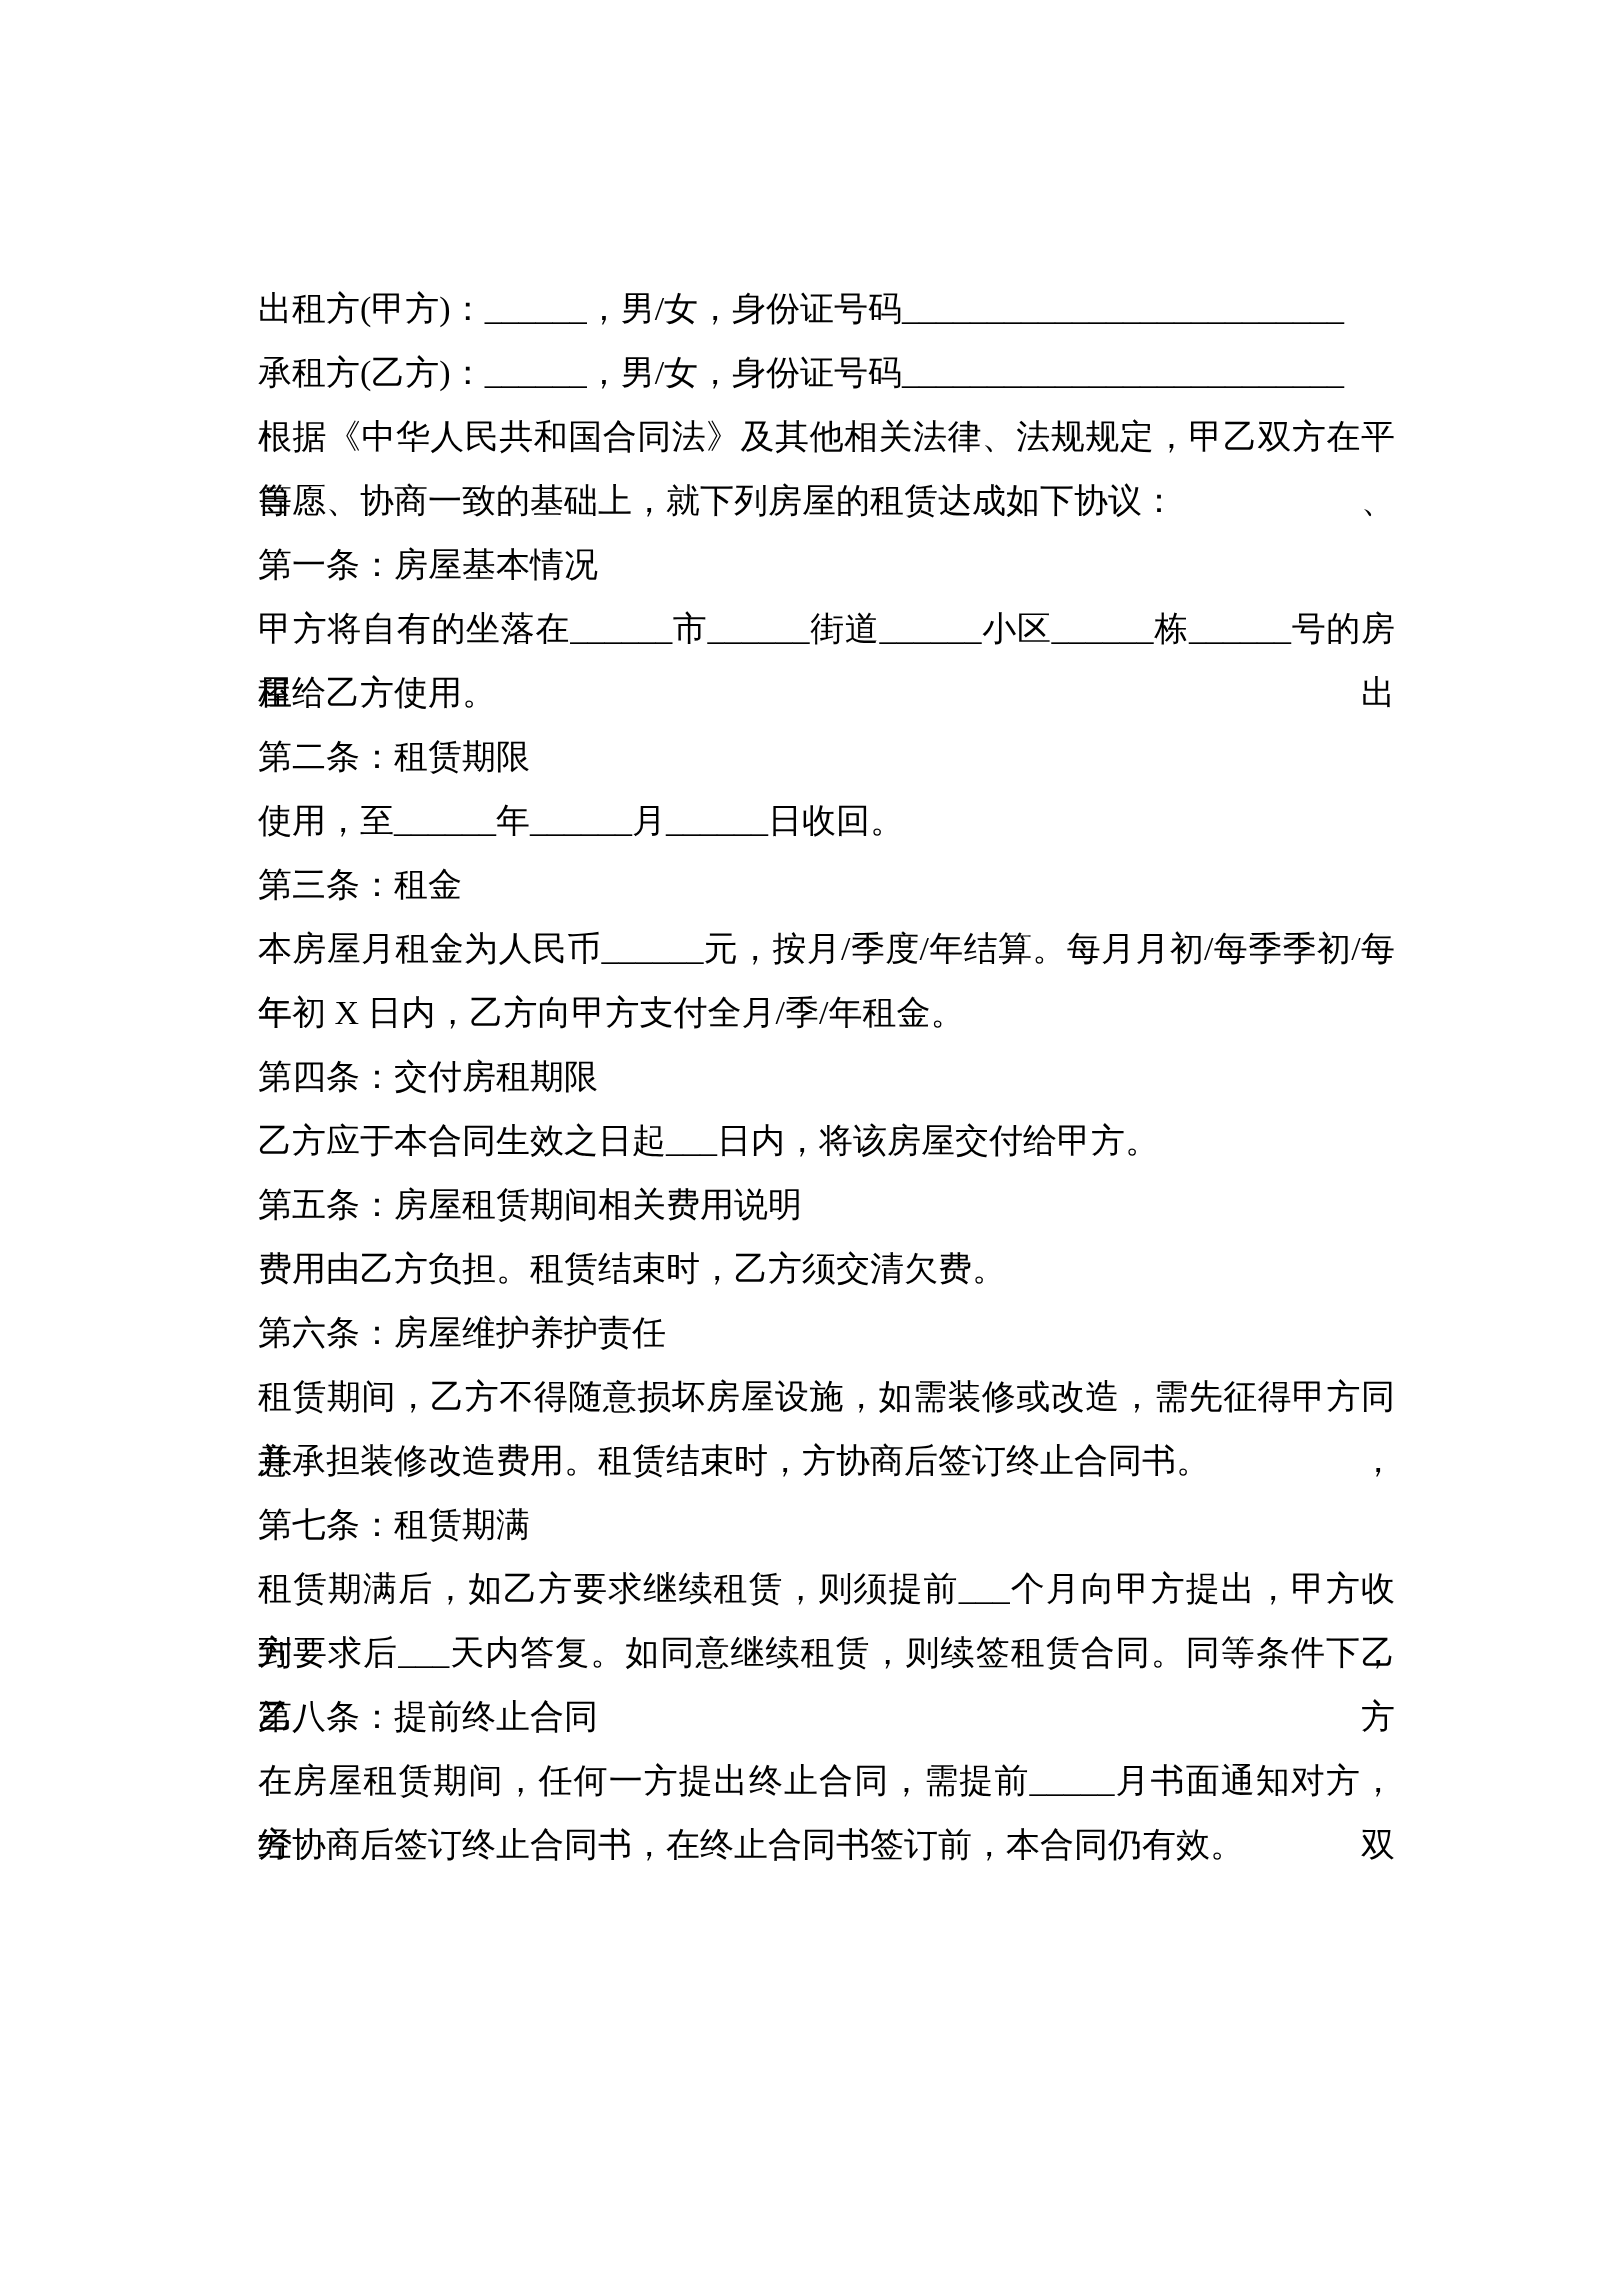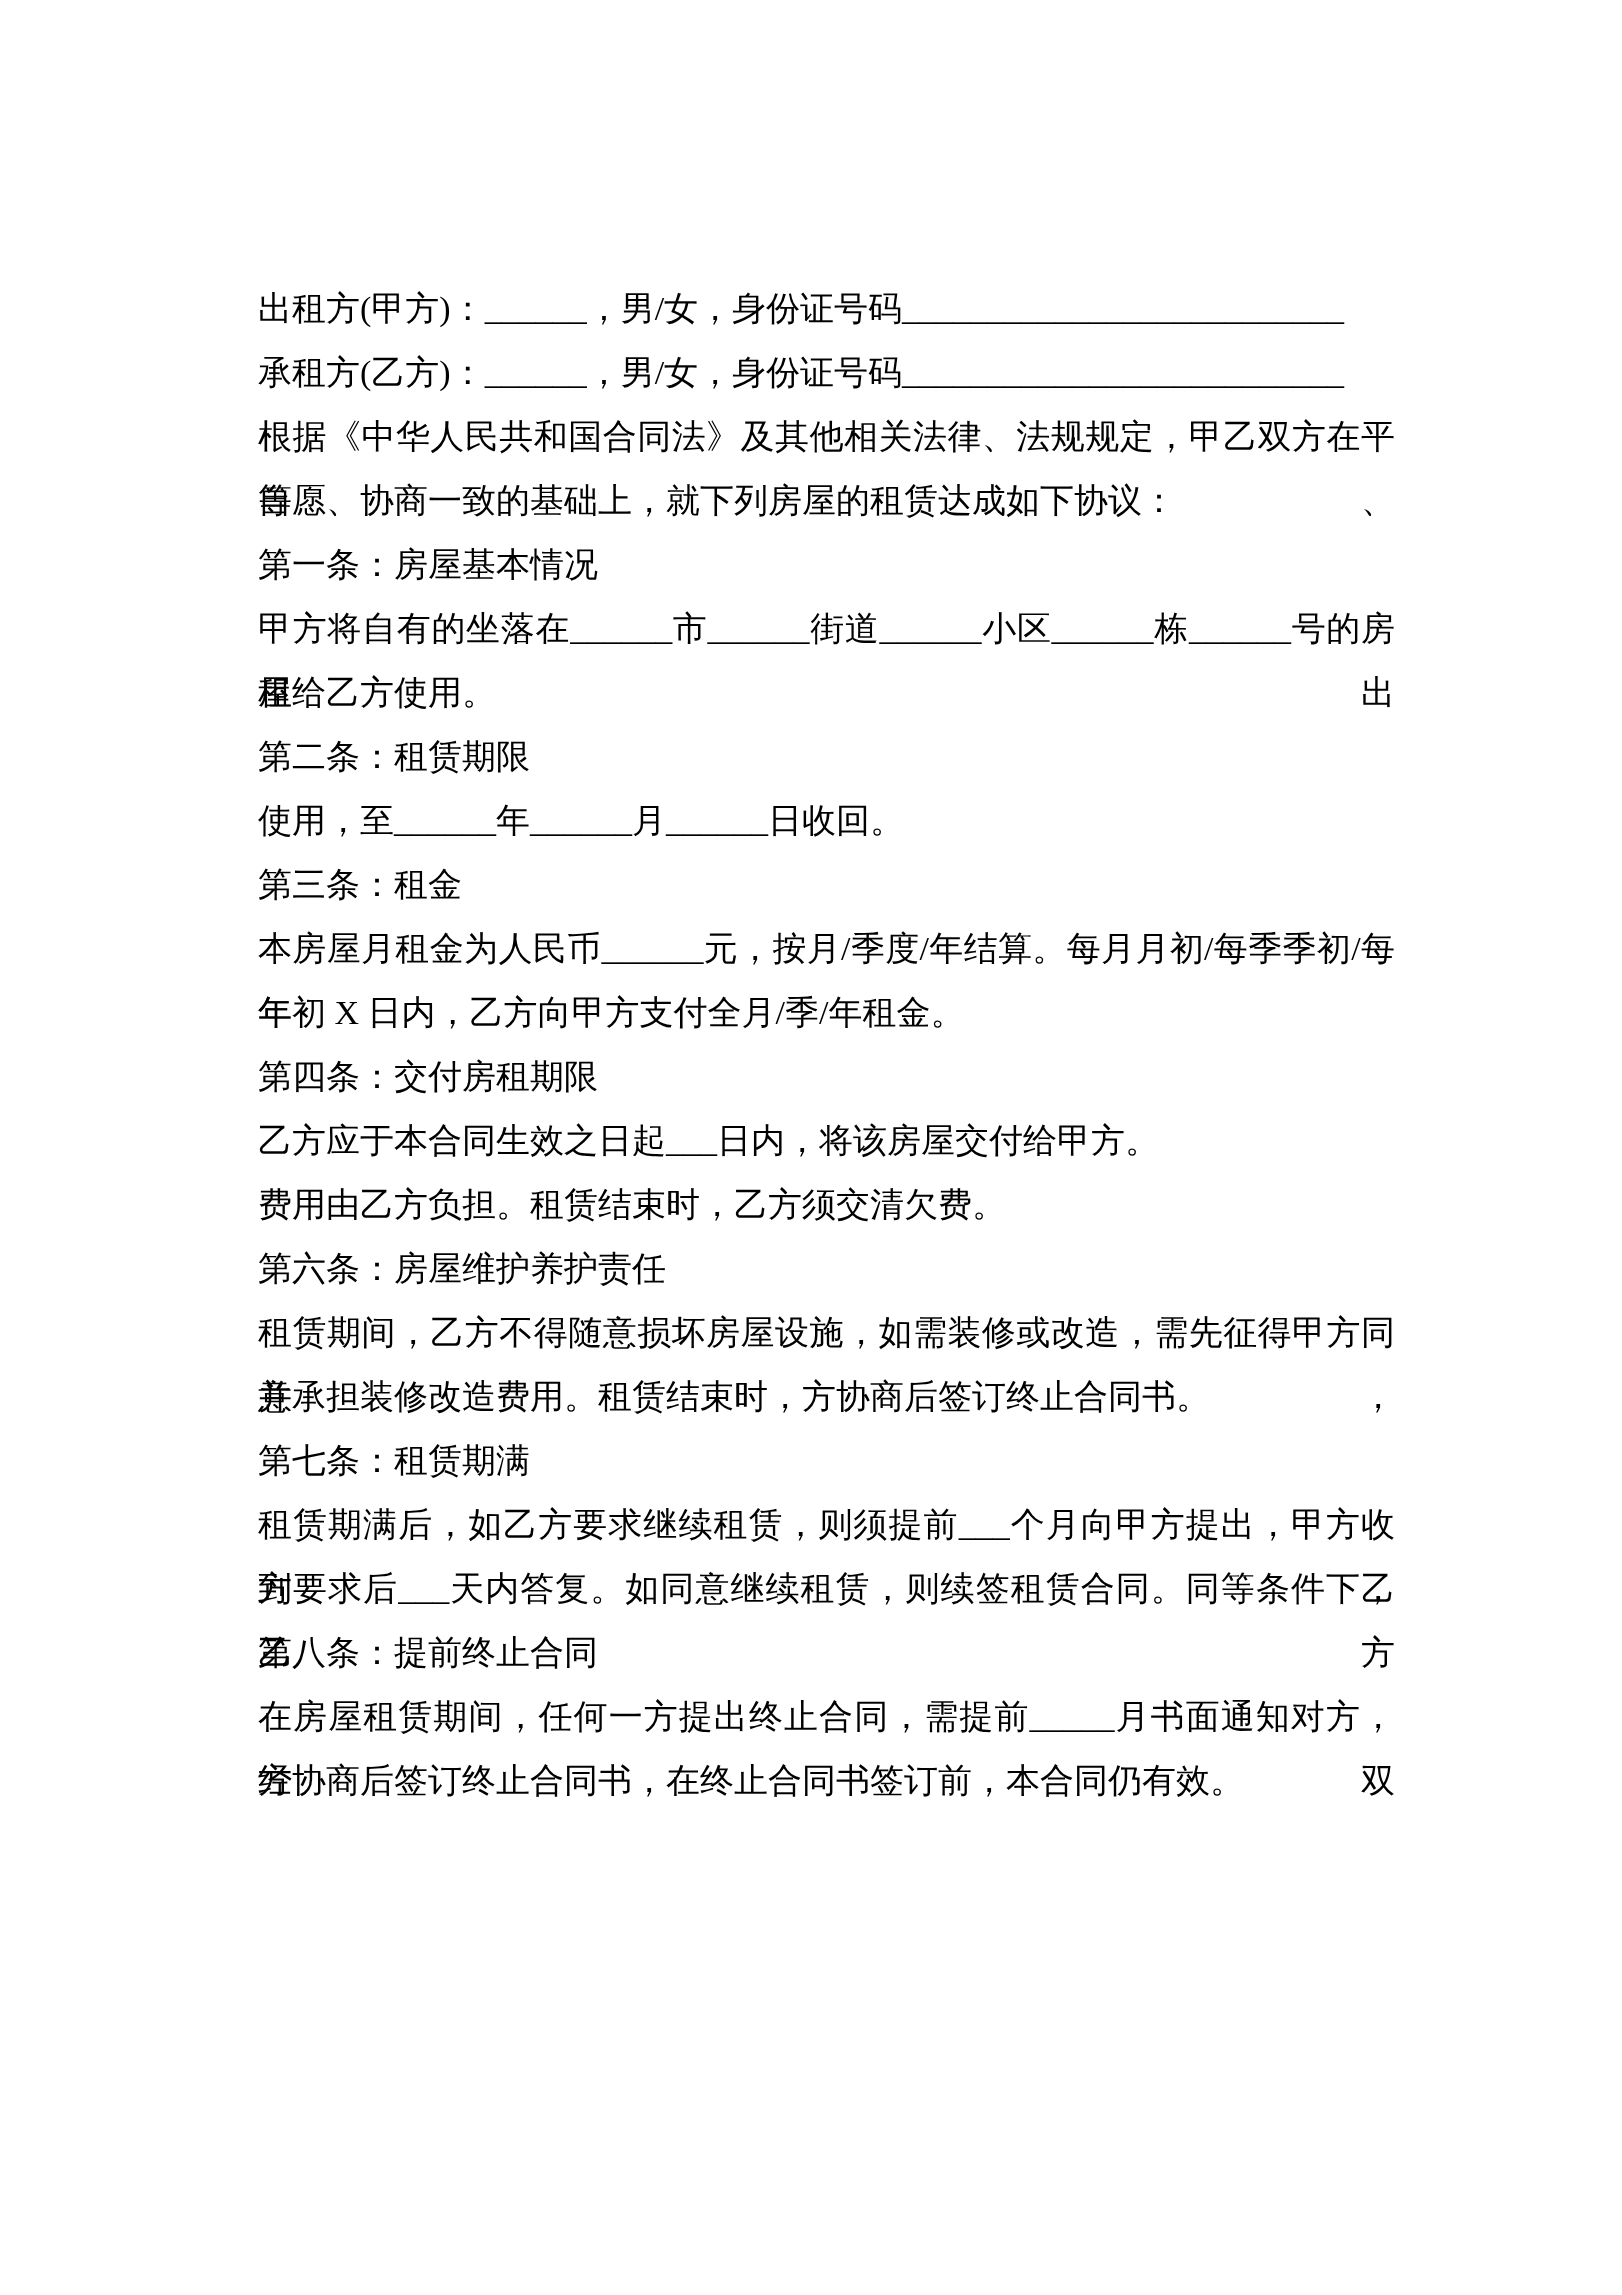--- a/index.html
+++ b/index.html
@@ -47,20 +47,21 @@
     <div class="line">第一条：房屋基本情况</div>
     <div class="line j">甲方将自有的坐落在______市______街道______小区______栋______号的房屋出</div>
     <div class="line">租给乙方使用。</div>
     <div class="line">第二条：租赁期限</div>
     <div class="line">使用，至______年______月______日收回。</div>
     <div class="line">第三条：租金</div>
     <div class="line j">本房屋月租金为人民币______元，按月/季度/年结算。每月月初/每季季初/每年</div>
     <div class="line">年初 X 日内，乙方向甲方支付全月/季/年租金。</div>
     <div class="line">第四条：交付房租期限</div>
     <div class="line">乙方应于本合同生效之日起___日内，将该房屋交付给甲方。</div>
+    <div class="line">第五条：房屋租赁期间相关费用说明</div>
     <div class="line">费用由乙方负担。租赁结束时，乙方须交清欠费。</div>
     <div class="line">第六条：房屋维护养护责任</div>
     <div class="line j">租赁期间，乙方不得随意损坏房屋设施，如需装修或改造，需先征得甲方同意，</div>
     <div class="line">并承担装修改造费用。租赁结束时，方协商后签订终止合同书。</div>
     <div class="line">第七条：租赁期满</div>
     <div class="line j">租赁期满后，如乙方要求继续租赁，则须提前___个月向甲方提出，甲方收到乙</div>
     <div class="line j">方要求后___天内答复。如同意继续租赁，则续签租赁合同。同等条件下，乙方</div>
     <div class="line">第八条：提前终止合同</div>
     <div class="line j">在房屋租赁期间，任何一方提出终止合同，需提前_____月书面通知对方，经双</div>
     <div class="line">方协商后签订终止合同书，在终止合同书签订前，本合同仍有效。</div>

